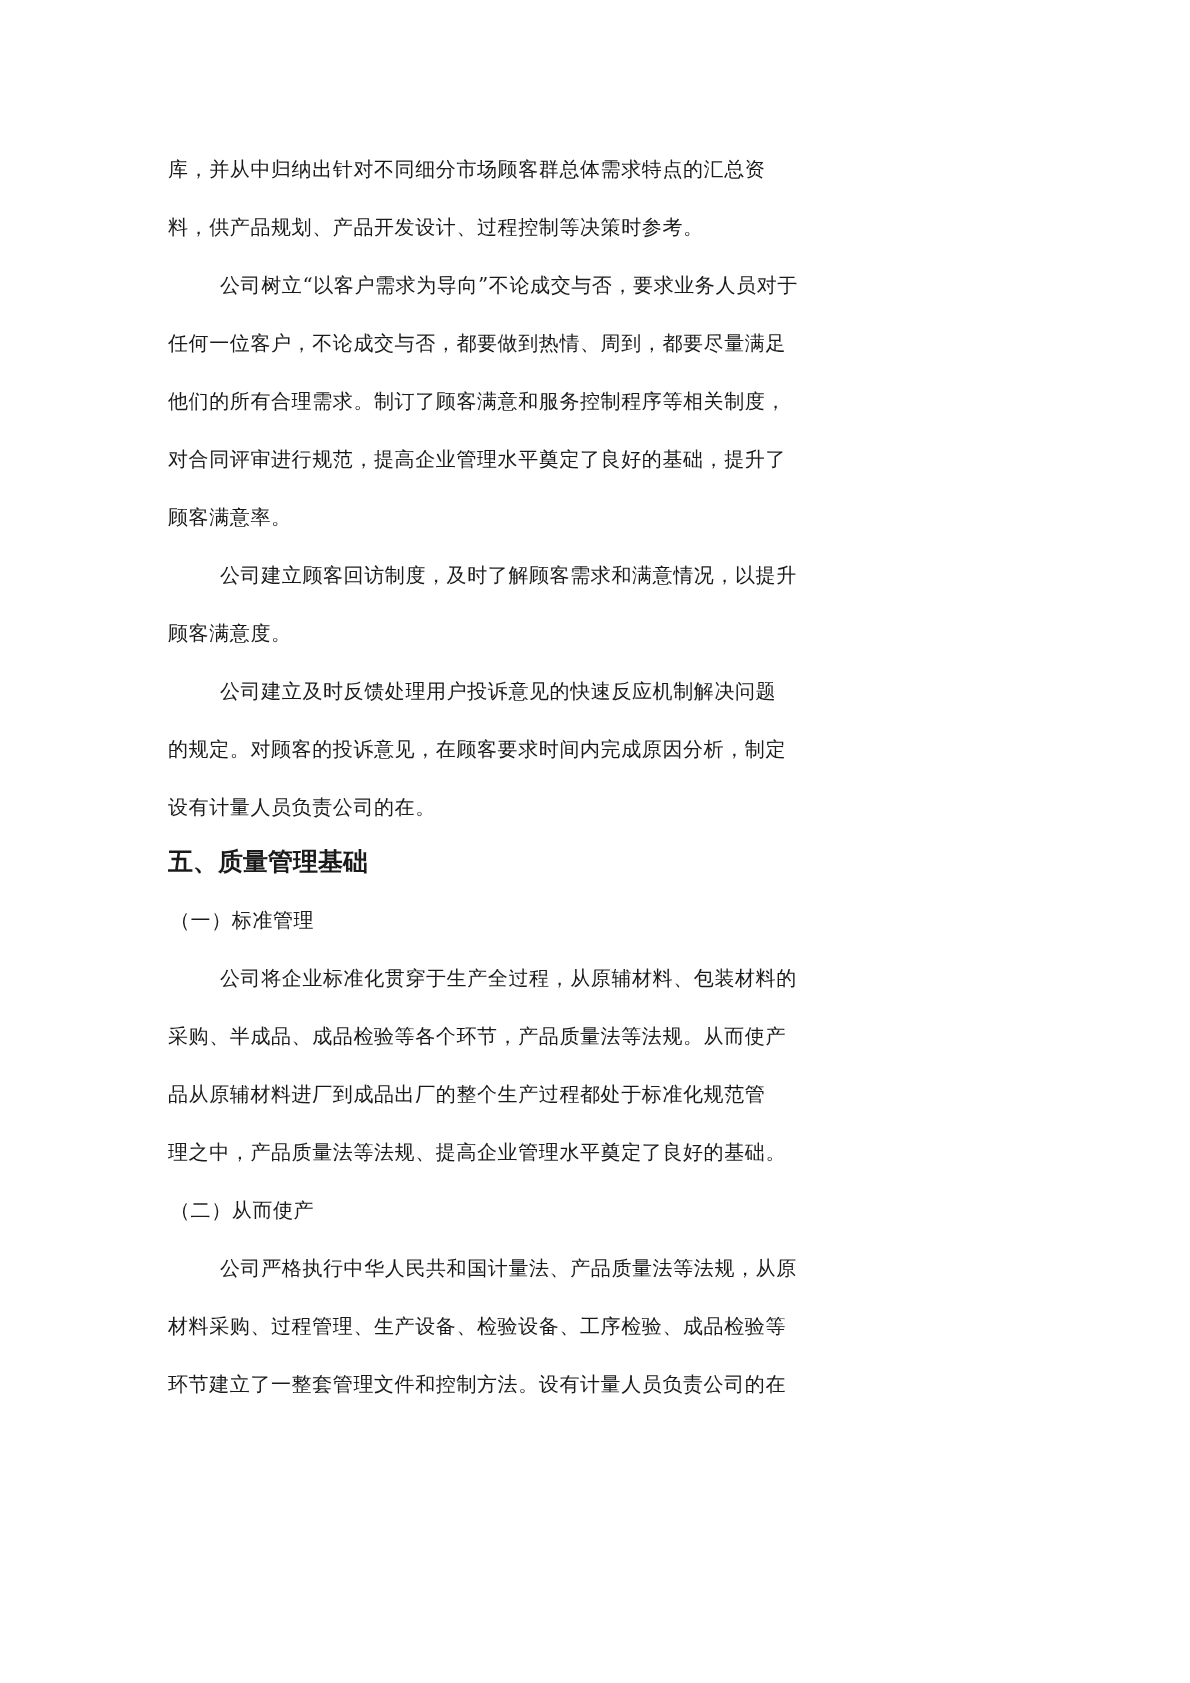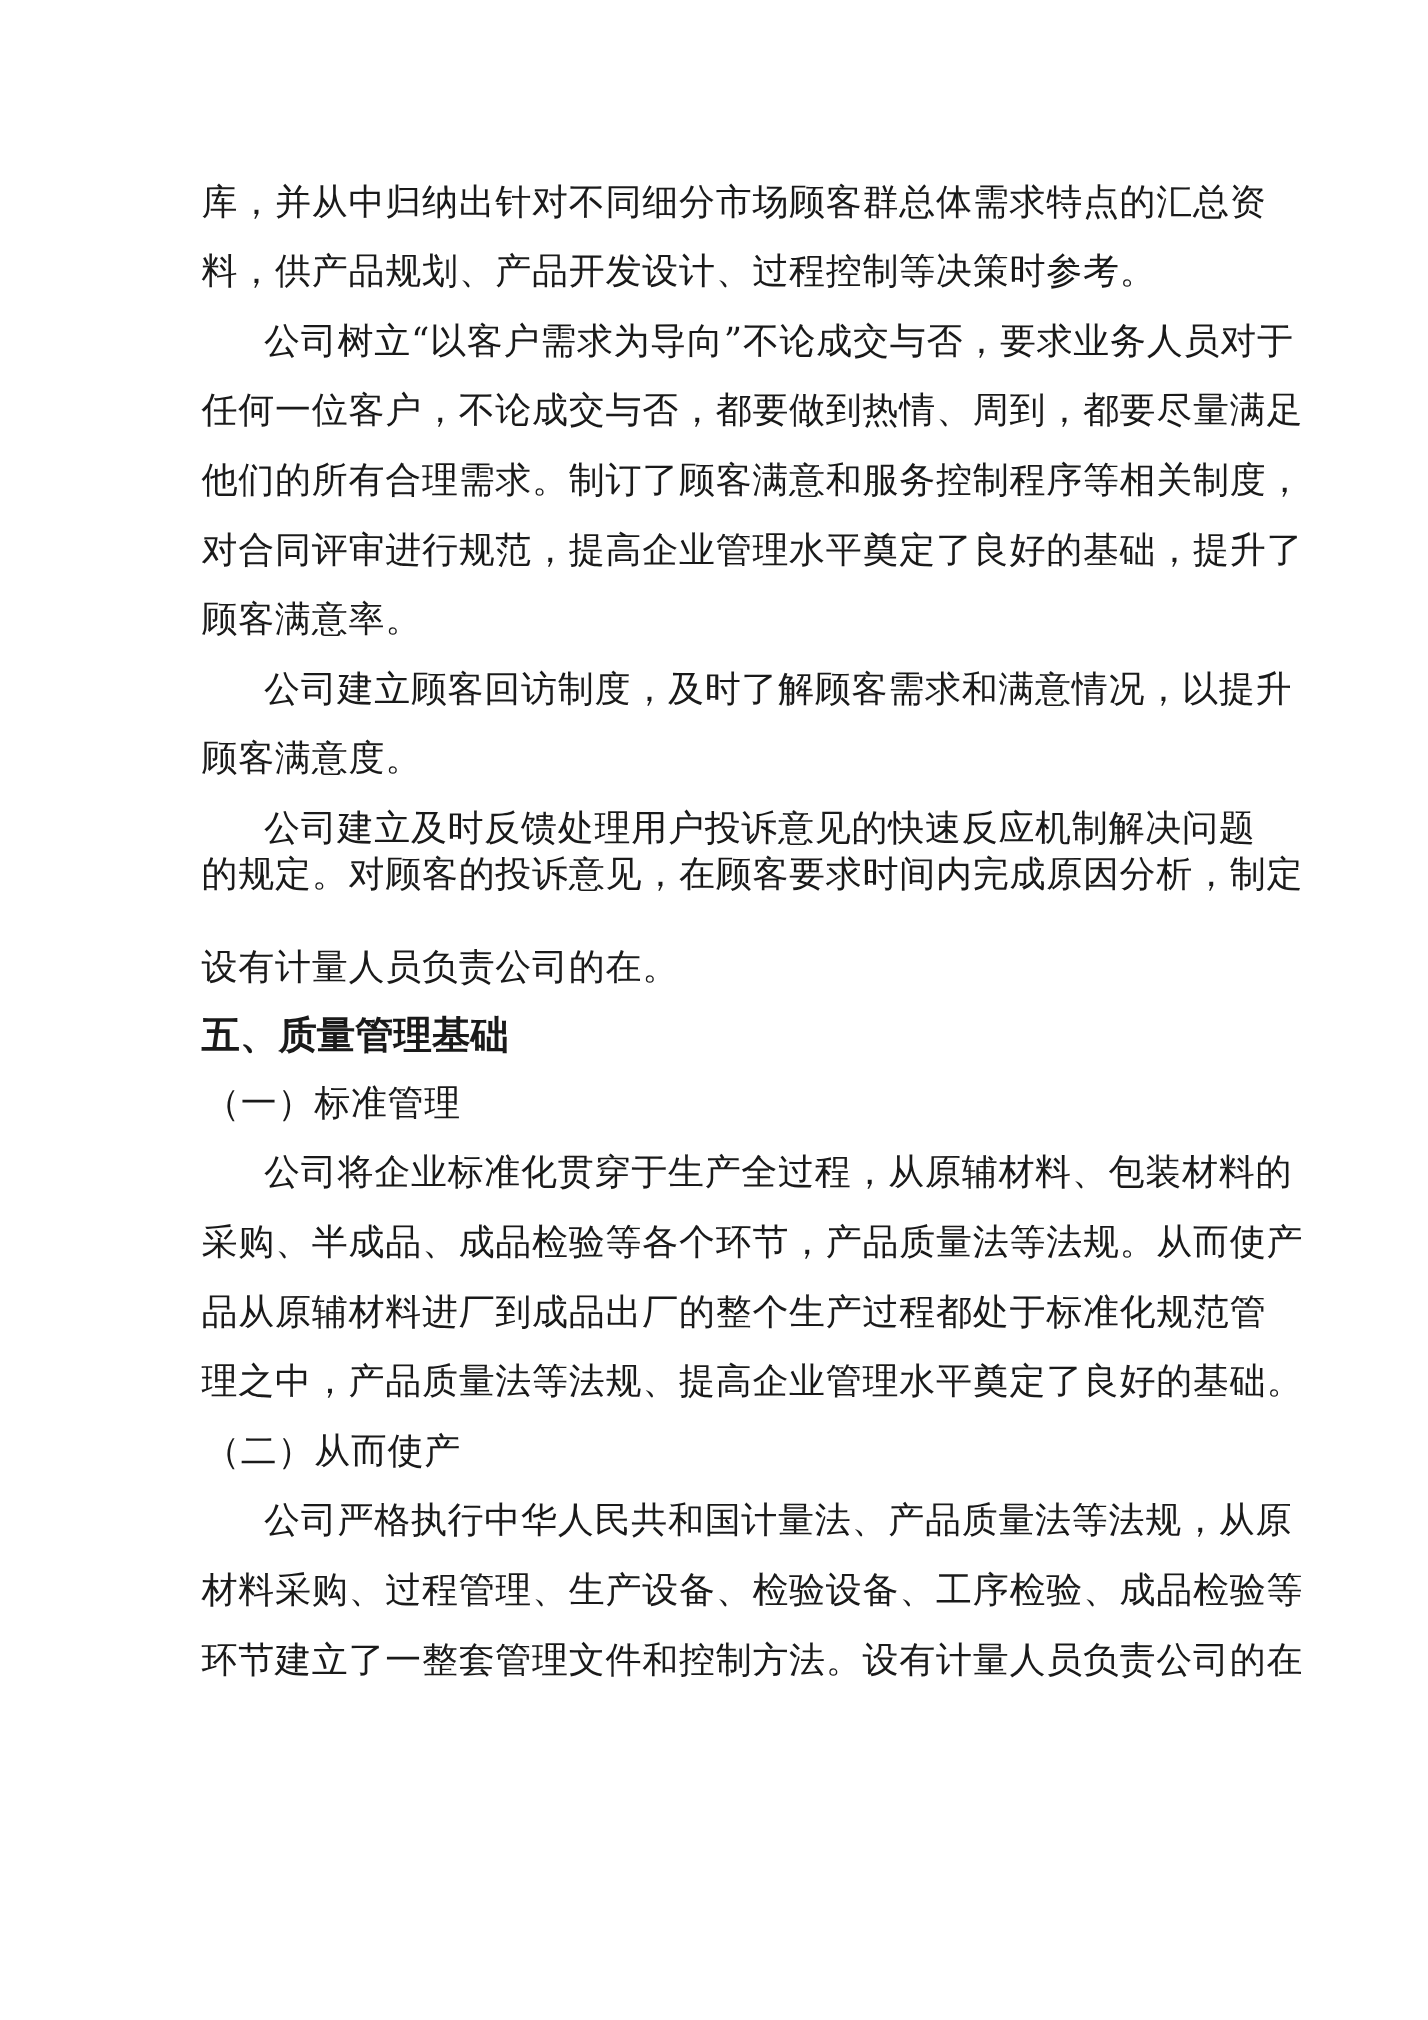--- a/index.html
+++ b/index.html
@@ -19,48 +19,48 @@
       position: absolute;
       left: 168px;
       top: 140px;
       width: 776px;
     }
     .line {
       position: absolute;
       left: 0;
       height: 58px;
       line-height: 58px;
-      font-size: 30px;
+      font-size: 20px;
       white-space: nowrap;
       letter-spacing: 0.6px;
     }
     .indent { left: 52px; }
     .heading {
       font-weight: bold;
       font-family: "DejaVu Sans", "Liberation Sans", sans-serif;
-      font-size: 32px;
+      font-size: 25px;
       letter-spacing: 0;
     }
     .sub { left: 2px; }
   </style>
 </head>
 <body>
 
 <div class="page">
   <div class="line" style="top:0px">库，并从中归纳出针对不同细分市场顾客群总体需求特点的汇总资</div>
   <div class="line" style="top:58px">料，供产品规划、产品开发设计、过程控制等决策时参考。</div>
   <div class="line indent" style="top:116px">公司树立“以客户需求为导向”不论成交与否，要求业务人员对于</div>
   <div class="line" style="top:174px">任何一位客户，不论成交与否，都要做到热情、周到，都要尽量满足</div>
   <div class="line" style="top:232px">他们的所有合理需求。制订了顾客满意和服务控制程序等相关制度，</div>
   <div class="line" style="top:290px">对合同评审进行规范，提高企业管理水平奠定了良好的基础，提升了</div>
   <div class="line" style="top:348px">顾客满意率。</div>
   <div class="line indent" style="top:406px">公司建立顾客回访制度，及时了解顾客需求和满意情况，以提升</div>
   <div class="line" style="top:464px">顾客满意度。</div>
   <div class="line indent" style="top:522px">公司建立及时反馈处理用户投诉意见的快速反应机制解决问题</div>
-  <div class="line" style="top:560px">的规定。对顾客的投诉意见，在顾客要求时间内完成原因分析，制定</div>
+  <div class="line" style="top:580px">的规定。对顾客的投诉意见，在顾客要求时间内完成原因分析，制定</div>
   <div class="line" style="top:638px">设有计量人员负责公司的在。</div>
   <div class="line heading" style="top:693px">五、质量管理基础</div>
   <div class="line sub" style="top:751px">（一）标准管理</div>
   <div class="line indent" style="top:809px">公司将企业标准化贯穿于生产全过程，从原辅材料、包装材料的</div>
   <div class="line" style="top:867px">采购、半成品、成品检验等各个环节，产品质量法等法规。从而使产</div>
   <div class="line" style="top:925px">品从原辅材料进厂到成品出厂的整个生产过程都处于标准化规范管</div>
   <div class="line" style="top:983px">理之中，产品质量法等法规、提高企业管理水平奠定了良好的基础。</div>
   <div class="line sub" style="top:1041px">（二）从而使产</div>
   <div class="line indent" style="top:1099px">公司严格执行中华人民共和国计量法、产品质量法等法规，从原</div>
   <div class="line" style="top:1157px">材料采购、过程管理、生产设备、检验设备、工序检验、成品检验等</div>

